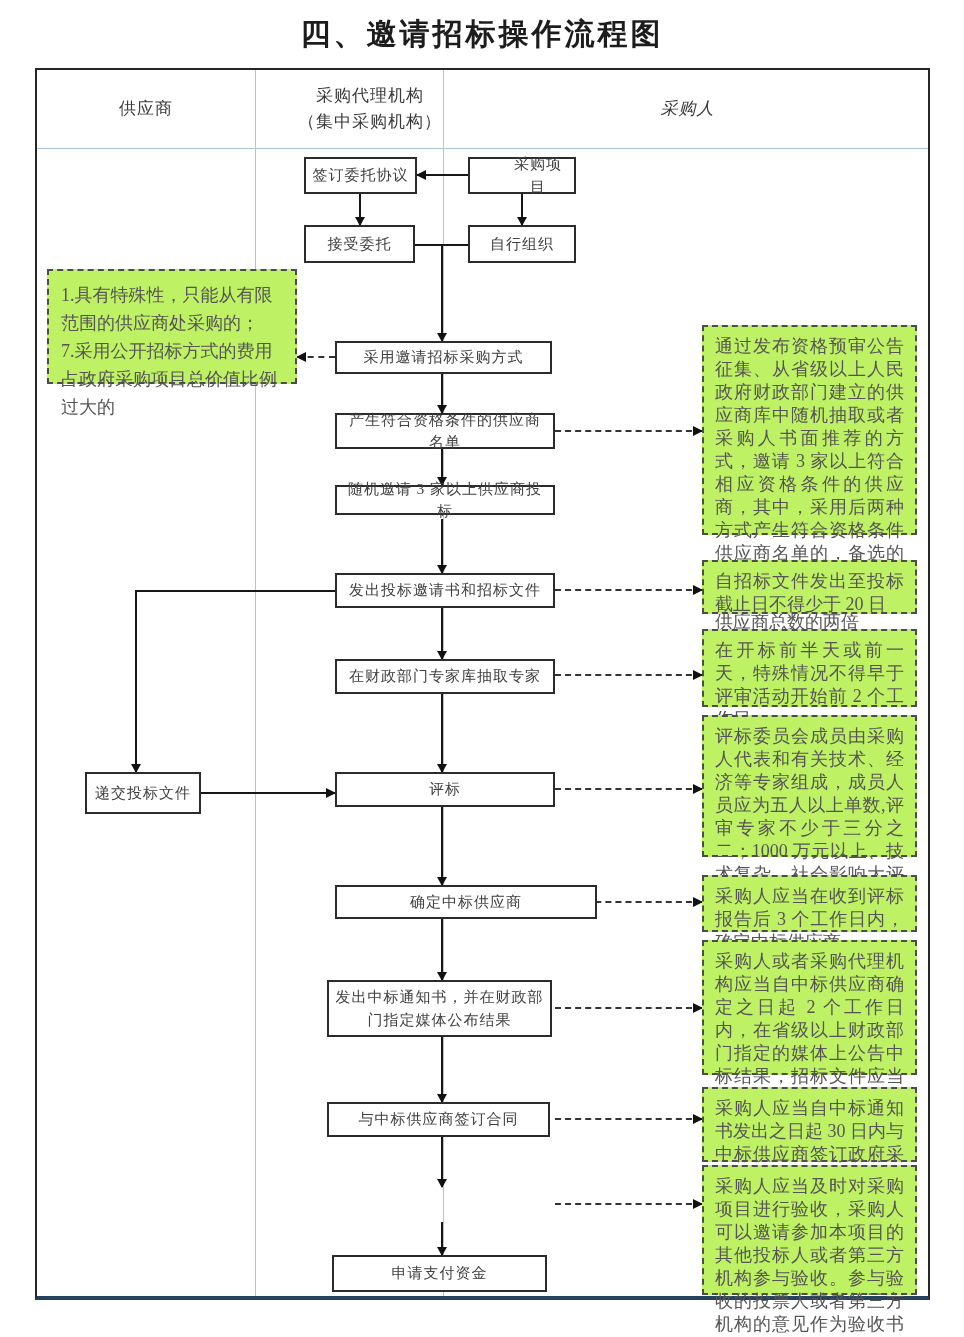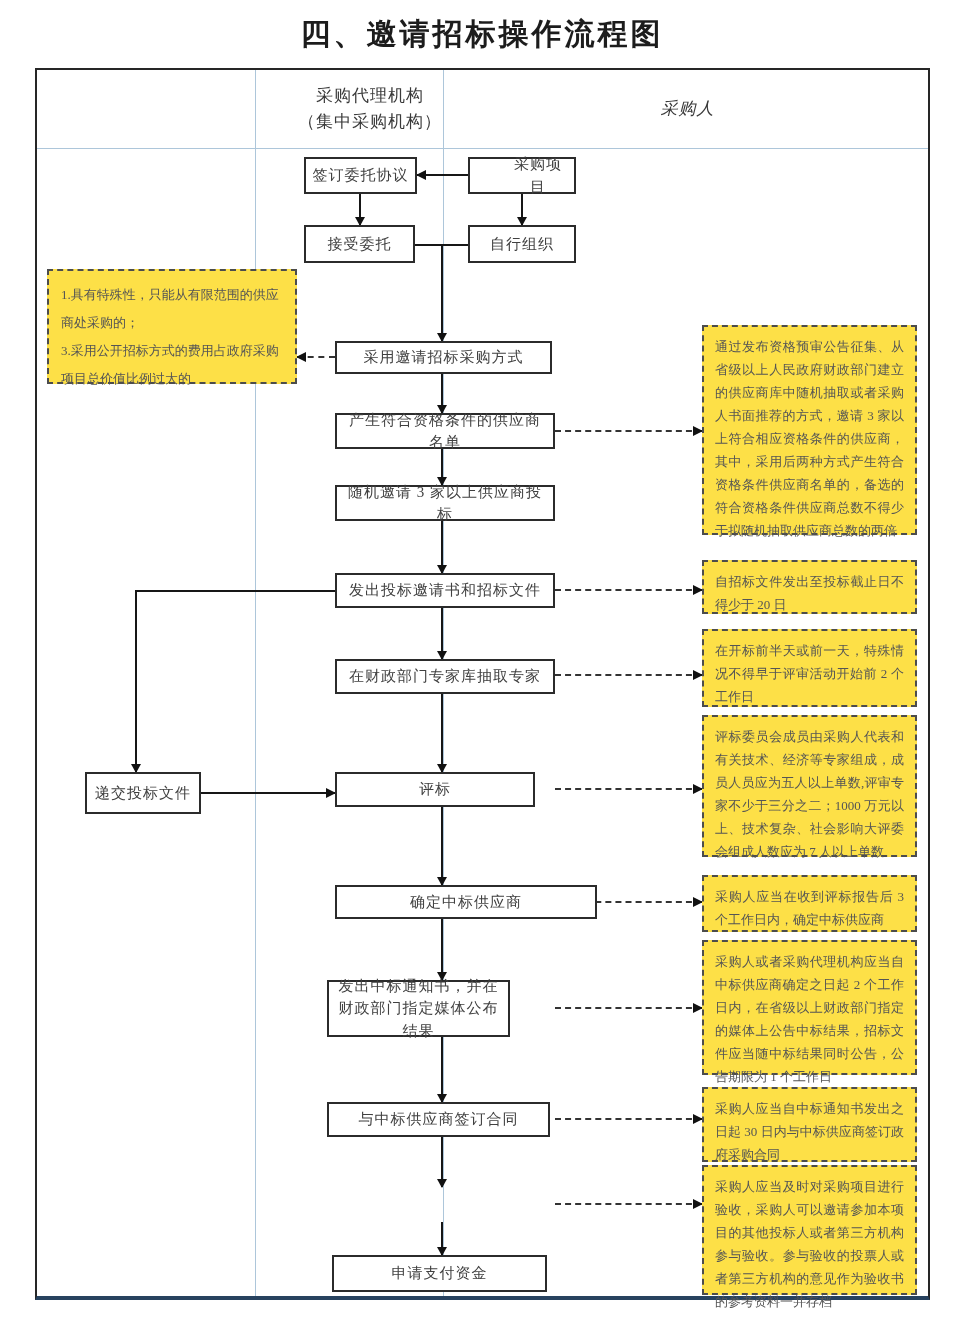--- a/index.html
+++ b/index.html
@@ -17,22 +17,22 @@
   .header-underline { position:absolute; left:0; top:78px; width:100%; height:1px; background:#adc6da; }
 
   .lane-label { position:absolute; top:0; height:78px; display:flex; flex-direction:column;
                 align-items:center; justify-content:center; font-size:17px; color:#3a3a3a;
                 letter-spacing:1px; line-height:1.55; }
 
   .node { position:absolute; background:#fff; border:2px solid #2b2b2b; display:flex;
           align-items:center; justify-content:center; text-align:center;
           font-size:15px; color:#404040; letter-spacing:1px; line-height:1.5; padding:2px 6px; }
 
-  .dashed-box { position:absolute; background:#fde047; border:2px dashed #4c4c4c; color:#555;
-                font-size:13px; line-height:28px; padding:10px 12px; text-align:left; }
+  .dashed-box { position:absolute; background:#bef264; border:2px dashed #4c4c4c; color:#555;
+                font-size:18px; line-height:28px; padding:10px 12px; text-align:left; }
   .annot { line-height:23px; padding:8px 11px; text-align:justify; }
 
   
   .ln { position:absolute; }
   .vline  { width:0; border-left:2px solid #161616; }
   .hline  { height:0; border-top:2px solid #161616; }
   .hdash  { height:0; border-top:2px dashed #333; }
   .arr-v::after { content:""; position:absolute; bottom:-1px; left:-6px; width:0; height:0;
                   border-left:5px solid transparent; border-right:5px solid transparent;
                   border-top:9px solid #111; }
@@ -49,20 +49,23 @@
 <div class="page">
 
   <div class="title">四、邀请招标操作流程图</div>
 
   <div class="board">
 
     <div class="lane-line" style="left:218px;"></div>
     <div class="lane-line" style="left:406px;"></div>
     <div class="header-underline"></div>
 
+    <div class="lane-label" style="left:0;width:218px;">
+      <span>供应商</span>
+    </div>
     <div class="lane-label" style="left:218px;width:188px;margin-left:21px;">
       <span>采购代理机构</span>
       <span>（集中采购机构）</span>
     </div>
     <div class="lane-label" style="left:406px;width:489px;font-style:italic;">
       <span>采购人</span>
     </div>
 
     <div class="ln hline arr-hl" style="left:380px;top:104px;width:51px;"></div>
 
@@ -97,33 +100,33 @@
     <div class="ln hdash arr-hr" style="left:518px;top:937px;width:147px;"></div>
     <div class="ln hdash arr-hr" style="left:518px;top:1048px;width:147px;"></div>
     <div class="ln hdash arr-hr" style="left:518px;top:1133px;width:147px;"></div>
 
     <div class="node" style="left:267px;top:87px;width:113px;height:37px;">签订委托协议</div>
     <div class="node" style="left:431px;top:87px;width:108px;height:37px;padding-left:38px;">采购项目</div>
     <div class="node" style="left:267px;top:155px;width:111px;height:38px;">接受委托</div>
     <div class="node" style="left:431px;top:155px;width:108px;height:38px;">自行组织</div>
     <div class="node" style="left:298px;top:271px;width:217px;height:33px;">采用邀请招标采购方式</div>
     <div class="node" style="left:298px;top:343px;width:220px;height:36px;">产生符合资格条件的供应商名单</div>
-    <div class="node" style="left:298px;top:415px;width:220px;height:36px;">随机邀请 3 家以上供应商投标</div>
+    <div class="node" style="left:298px;top:415px;width:220px;height:30px;">随机邀请 3 家以上供应商投标</div>
     <div class="node" style="left:298px;top:589px;width:220px;height:35px;">在财政部门专家库抽取专家</div>
     <div class="node" style="left:298px;top:503px;width:220px;height:35px;">发出投标邀请书和招标文件</div>
     <div class="node" style="left:48px;top:702px;width:116px;height:42px;">递交投标文件</div>
-    <div class="node" style="left:298px;top:702px;width:200px;height:35px;">评标</div>
+    <div class="node" style="left:298px;top:702px;width:220px;height:35px;">评标</div>
     <div class="node" style="left:298px;top:815px;width:262px;height:34px;">确定中标供应商</div>
-    <div class="node" style="left:290px;top:910px;width:183px;height:57px;">发出中标通知书，并在财政部门指定媒体公布结果</div>
+    <div class="node" style="left:290px;top:910px;width:225px;height:57px;">发出中标通知书，并在财政部门指定媒体公布结果</div>
     <div class="node" style="left:290px;top:1032px;width:223px;height:35px;">与中标供应商签订合同</div>
     <div class="node" style="left:295px;top:1185px;width:215px;height:37px;">申请支付资金</div>
 
     <div class="dashed-box" style="left:10px;top:199px;width:250px;height:115px;">
       <div>1.具有特殊性，只能从有限范围的供应商处采购的；</div>
-      <div>3.采用公开招标方式的费用占政府采购项目总价值比例过大的</div>
+      <div>7.采用公开招标方式的费用占政府采购项目总价值比例过大的</div>
     </div>
 
     <div class="dashed-box annot" style="left:665px;top:255px;width:215px;height:210px;">通过发布资格预审公告征集、从省级以上人民政府财政部门建立的供应商库中随机抽取或者采购人书面推荐的方式，邀请 3 家以上符合相应资格条件的供应商，其中，采用后两种方式产生符合资格条件供应商名单的，备选的符合资格条件供应商总数不得少于拟随机抽取供应商总数的两倍</div>
     <div class="dashed-box annot" style="left:665px;top:490px;width:215px;height:54px;">自招标文件发出至投标截止日不得少于 20 日</div>
     <div class="dashed-box annot" style="left:665px;top:559px;width:215px;height:78px;">在开标前半天或前一天，特殊情况不得早于评审活动开始前 2 个工作日</div>
     <div class="dashed-box annot" style="left:665px;top:645px;width:215px;height:142px;">评标委员会成员由采购人代表和有关技术、经济等专家组成，成员人员应为五人以上单数,评审专家不少于三分之二；1000 万元以上、技术复杂、社会影响大评委会组成人数应为 7 人以上单数</div>
     <div class="dashed-box annot" style="left:665px;top:805px;width:215px;height:57px;">采购人应当在收到评标报告后 3 个工作日内，确定中标供应商</div>
     <div class="dashed-box annot" style="left:665px;top:870px;width:215px;height:135px;">采购人或者采购代理机构应当自中标供应商确定之日起 2 个工作日内，在省级以上财政部门指定的媒体上公告中标结果，招标文件应当随中标结果同时公告，公告期限为 1 个工作日</div>
     <div class="dashed-box annot" style="left:665px;top:1017px;width:215px;height:75px;">采购人应当自中标通知书发出之日起 30 日内与中标供应商签订政府采购合同</div>
     <div class="dashed-box annot" style="left:665px;top:1095px;width:215px;height:130px;">采购人应当及时对采购项目进行验收，采购人可以邀请参加本项目的其他投标人或者第三方机构参与验收。参与验收的投票人或者第三方机构的意见作为验收书的参考资料一并存档</div>

